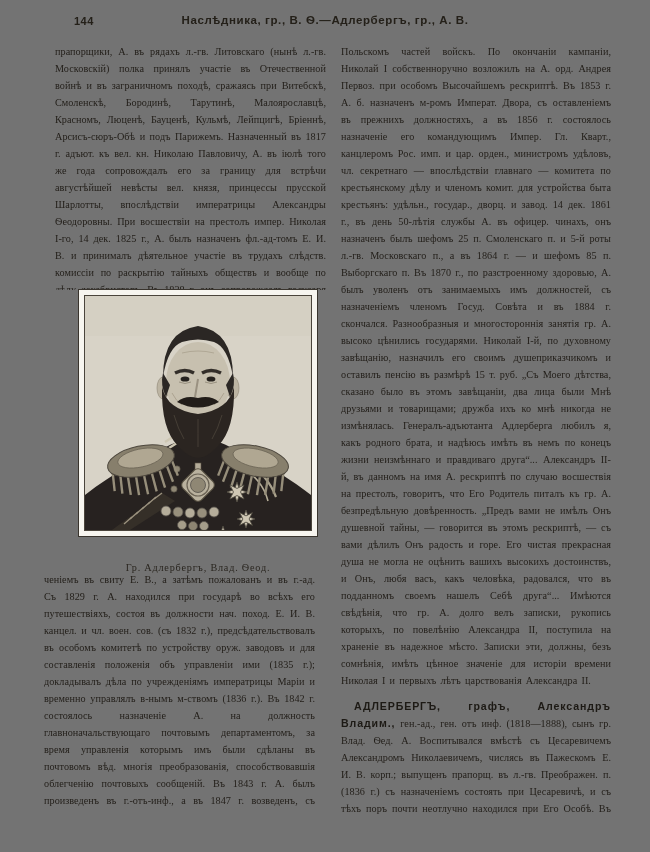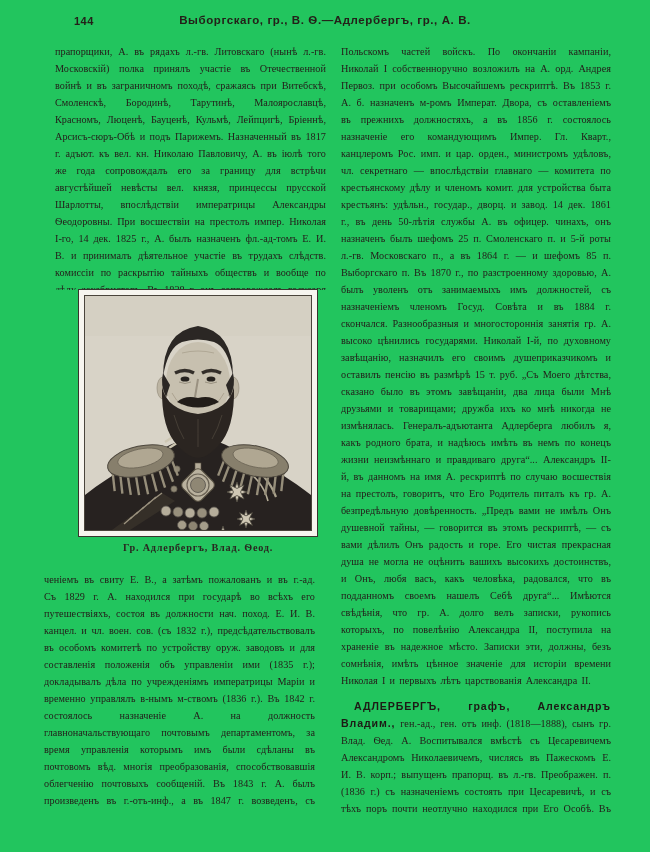--- a/index.html
+++ b/index.html
@@ -1,18 +1,18 @@
 <!DOCTYPE html>
 <html><head>
 <meta charset="utf-8">
 <style>
   html, body { margin:0; padding:0; background:#ffffff; }
   .page {
     position:relative; width:650px; height:852px;
-    background:#22c55e; overflow:hidden;
+    background:#737373; overflow:hidden;
     font-family:"Liberation Serif","DejaVu Serif",serif;
     color:#211e1a;
   }
   .running-head { position:absolute; top:14px; left:0; width:650px; height:18px; }
   .pagenum {
     position:absolute; left:74px; top:1px;
     font:bold 11px/13px "Liberation Sans","DejaVu Sans",sans-serif;
     letter-spacing:0.5px; color:#242019;
   }
   .rtitle {
@@ -33,32 +33,32 @@
   #rcol        { left:341px; top:43px;  width:270px; height:772px; }
   .article { margin-top:9px; text-indent:13px; }
   .article .lead {
     font-family:"Liberation Sans","DejaVu Sans",sans-serif;
     font-weight:bold; font-size:10.6px; letter-spacing:0.9px;
     color:#1d1a15;
   }
   figure.portrait { position:absolute; left:78px; top:289px; width:240px; margin:0; }
   figure.portrait svg { display:block; }
   figcaption {
-    margin-top:5px; text-align:center;
-    font-size:10.2px; letter-spacing:0.8px; color:#2a2620;font-weight:bold;
+    margin-top:25px; text-align:center;
+    font-size:10.2px; letter-spacing:0.8px; color:#2a2620;
   }
 </style>
 </head>
 <body>
 
 <div class="page">
 
   <div class="running-head">
     <span class="pagenum">144</span>
-    <span class="rtitle">Выборгскаго, гр., В. Ѳ.—Адлербергъ, гр., А. В.</span>
+    <span class="rtitle">Наслѣдника, гр., В. Ѳ.—Адлербергъ, гр., А. В.</span>
   </div>
 
   <p class="body-text col-block" id="lcol-top">прапорщики, А. въ рядахъ л.-гв. Литовскаго (нынѣ л.-гв. Московскій) полка принялъ участіе въ Отечественной войнѣ и въ заграничномъ походѣ, сражаясь при Витебскѣ, Смоленскѣ, Бородинѣ, Тарутинѣ, Малоярославцѣ, Красномъ, Люценѣ, Бауценѣ, Кульмѣ, Лейпцигѣ, Бріеннѣ, Арсисъ-сюръ-Обѣ и подъ Парижемъ. Назначенный въ 1817 г. адъют. къ вел. кн. Николаю Павловичу, А. въ іюлѣ того же года сопровождалъ его за границу для встрѣчи августѣйшей невѣсты вел. князя, принцессы прусской Шарлотты, впослѣдствіи императрицы Александры Ѳеодоровны. При восшествіи на престолъ импер. Николая I-го, 14 дек. 1825 г., А. былъ назначенъ фл.-ад-томъ Е. И. В. и принималъ дѣятельное участіе въ трудахъ слѣдств. комиссіи по раскрытію тайныхъ обществъ и вообще по дѣлу декабристовъ. Въ 1828 г. онъ сопровождалъ государя въ дѣйств. армію и находился при переправѣ черезъ Дунай, при осадѣ Браилова, обложеніи Шумлы, осадѣ и сдачѣ кр. Варны, за что произведенъ въ г.-м., съ назна-</p>
 
   <figure class="portrait">
     <svg width="240" height="248" viewBox="0 0 240 248" role="img">
       <defs>
         <clipPath id="ph">
             <rect x="7" y="7" width="226" height="234"></rect>
           </clipPath>

